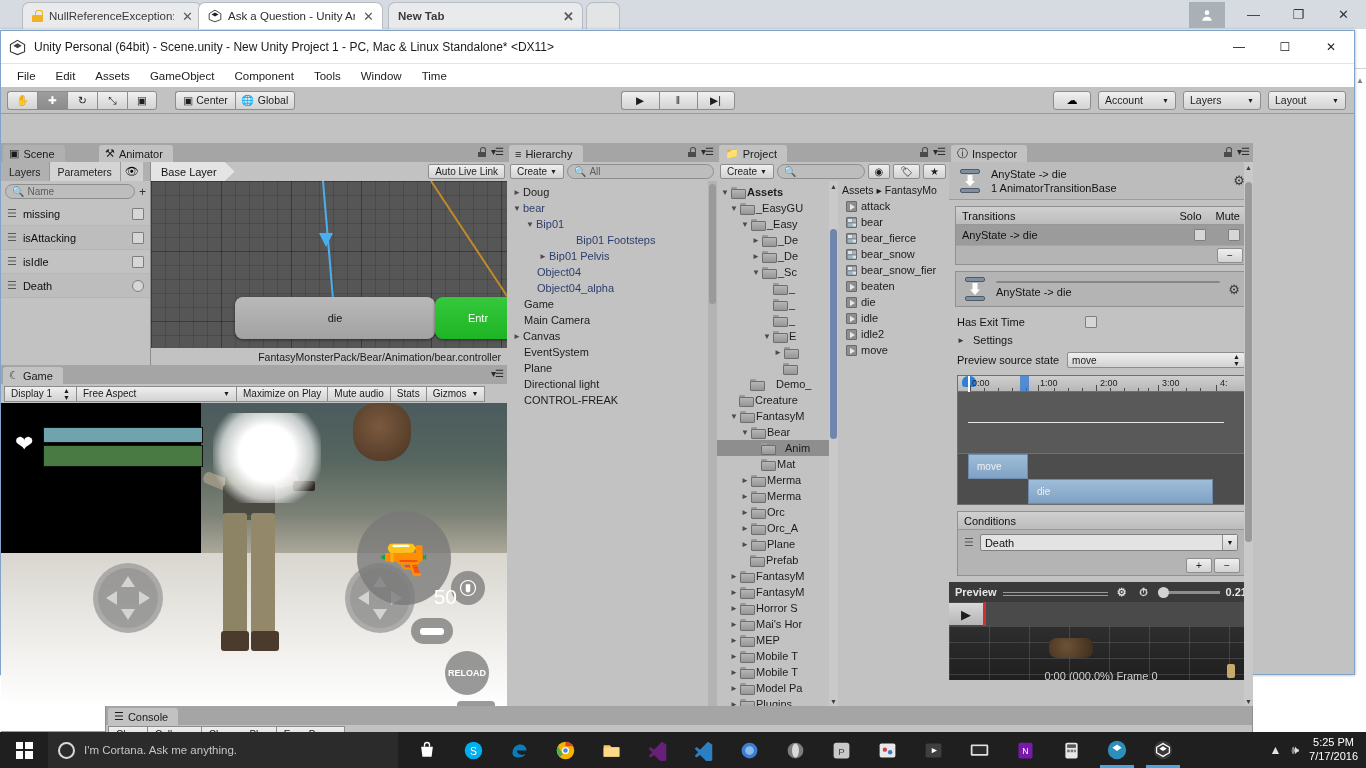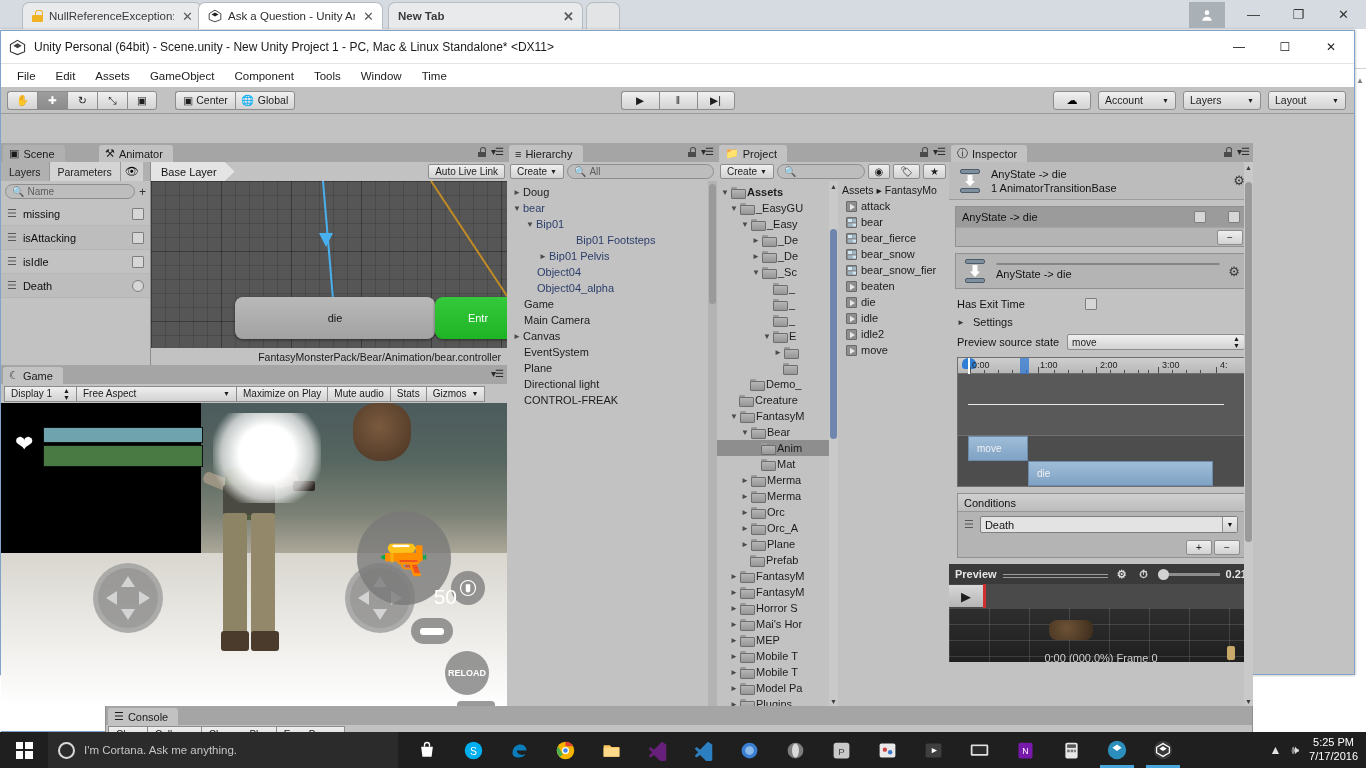--- a/index.html
+++ b/index.html
@@ -249,21 +249,21 @@
   .fico.anim { background:#8e8e8e; border:1px solid #6a6a6a; position:relative; border-radius:1px; }
   .fico.anim:after { content:""; position:absolute; left:3px; top:2px; border-left:5px solid #e9e9e9;
     border-top:3.5px solid transparent; border-bottom:3.5px solid transparent; }
   .fico.ctrl { background:#8e8e8e; border:1px solid #6a6a6a; border-radius:1px; position:relative; overflow:hidden; }
   .fico.ctrl:after { content:""; position:absolute; left:1px; top:1px; width:3.5px; height:3.5px; background:#cfe6f5;
     box-shadow:4.5px 4.5px 0 #cfe6f5, 0 4.5px 0 #9db7c6, 4.5px 0 0 #9db7c6; }
   .folder { width:13px; height:10px; flex:0 0 13px; position:relative; }
   .folder:before { content:""; position:absolute; left:0; top:0; width:6px; height:3px; background:#9a9a9a; border-radius:1px 1px 0 0; }
   .folder:after { content:""; position:absolute; left:0; top:2px; width:13px; height:8px;
     background:linear-gradient(#b5b5b5,#969696); border:1px solid #6e6e6e; border-radius:1px; }
-  .tree-row.selrow { background:#8e8e8e; }
+  .tree-row.selrow { background:#8e8e8e;gap:8px; }
   .tree-row.bold { font-weight:bold; }
 
   
   #insp-panel { left:948px; top:112px; width:304px; height:563px; }
   .insp-body { position:absolute; left:0; top:19px; right:0; bottom:0; background:#c2c2c2; overflow:hidden; }
   .insp-head { height:38px; background:#bcbcbc; border-bottom:1px solid #9c9c9c; display:flex; align-items:center; padding:0 8px; gap:8px; position:relative; }
   .trans-ico { width:26px; height:26px; flex:0 0 26px; position:relative; }
   .trans-ico .bar { position:absolute; left:3px; width:20px; height:5px; background:#7e8fa0; border:1px solid #4d5a68; border-radius:2px; }
   .trans-ico .b1 { top:1px; } .trans-ico .b2 { bottom:1px; }
   .trans-ico .arw { position:absolute; left:8px; top:7px; width:10px; height:12px; background:#fff; clip-path:polygon(25% 0,75% 0,75% 55%,100% 55%,50% 100%,0 55%,25% 55%); }
@@ -796,21 +796,21 @@
           </div>
         <div class="tree-row" style="padding-left:55px">
             <span class="tw">►</span>
             <span class="folder"></span>
           </div>
         <div class="tree-row" style="padding-left:66px">
             <span class="folder"></span>
           </div>
         <div class="tree-row" style="padding-left:33px">
             <span class="folder"></span>
-            <span style="margin-left:3px">Demo_</span>
+            <span style="margin-left:13px">Demo_</span>
           </div>
         <div class="tree-row" style="padding-left:22px">
             <span class="folder"></span>
             <span style="margin-left:3px">Creature</span>
           </div>
         <div class="tree-row" style="padding-left:11px">
             <span class="tw">▼</span>
             <span class="folder"></span>
             <span style="margin-left:3px">FantasyM</span>
           </div>
@@ -977,20 +977,27 @@
             <div class="bar b2"></div>
         </div>
         <div class="insp-head-txt">
           <span>AnyState -&gt; die</span>
           <span>1 AnimatorTransitionBase</span>
         </div>
         <span class="gear">⚙</span>
       </div>
 
       <div class="sec-box">
+        <div class="sec-hdr">
+          <span>Transitions</span>
+          <span class="right">
+            <span>Solo</span>
+            <span>Mute</span>
+          </span>
+        </div>
         <div class="trans-row">
           <span>AnyState -&gt; die</span>
           <span class="chks">
             <span class="chk"></span>
             <span class="chk"></span>
           </span>
         </div>
         <div class="sec-foot">
           <span class="sq-btn">−</span>
         </div>

